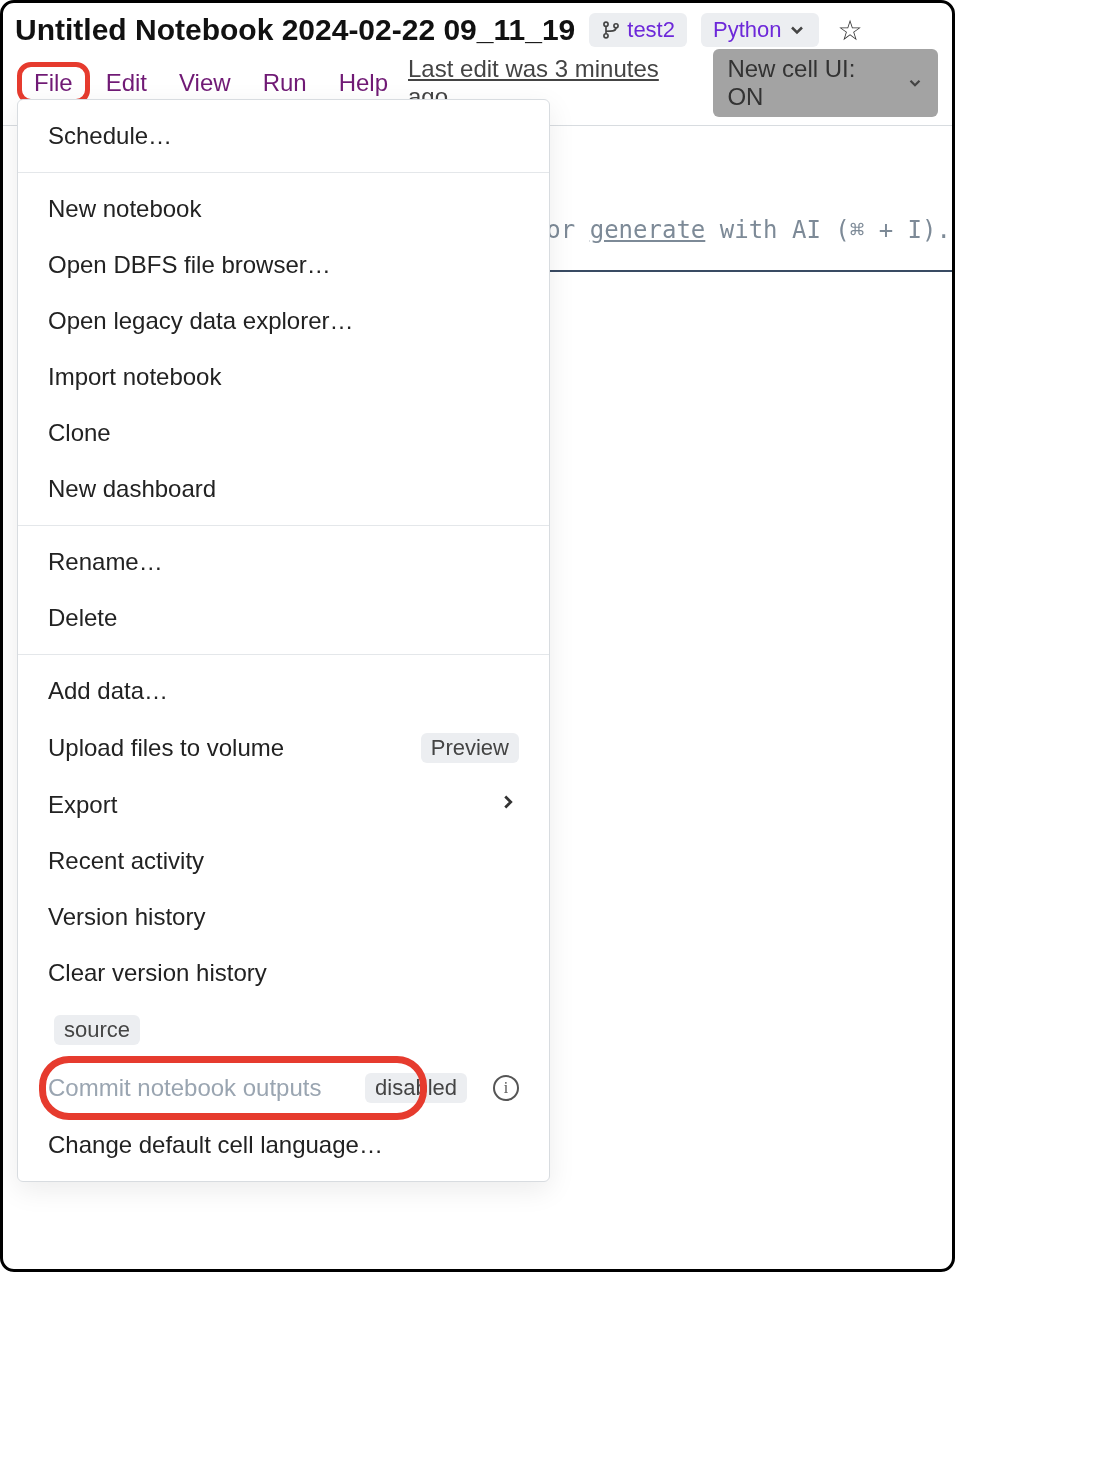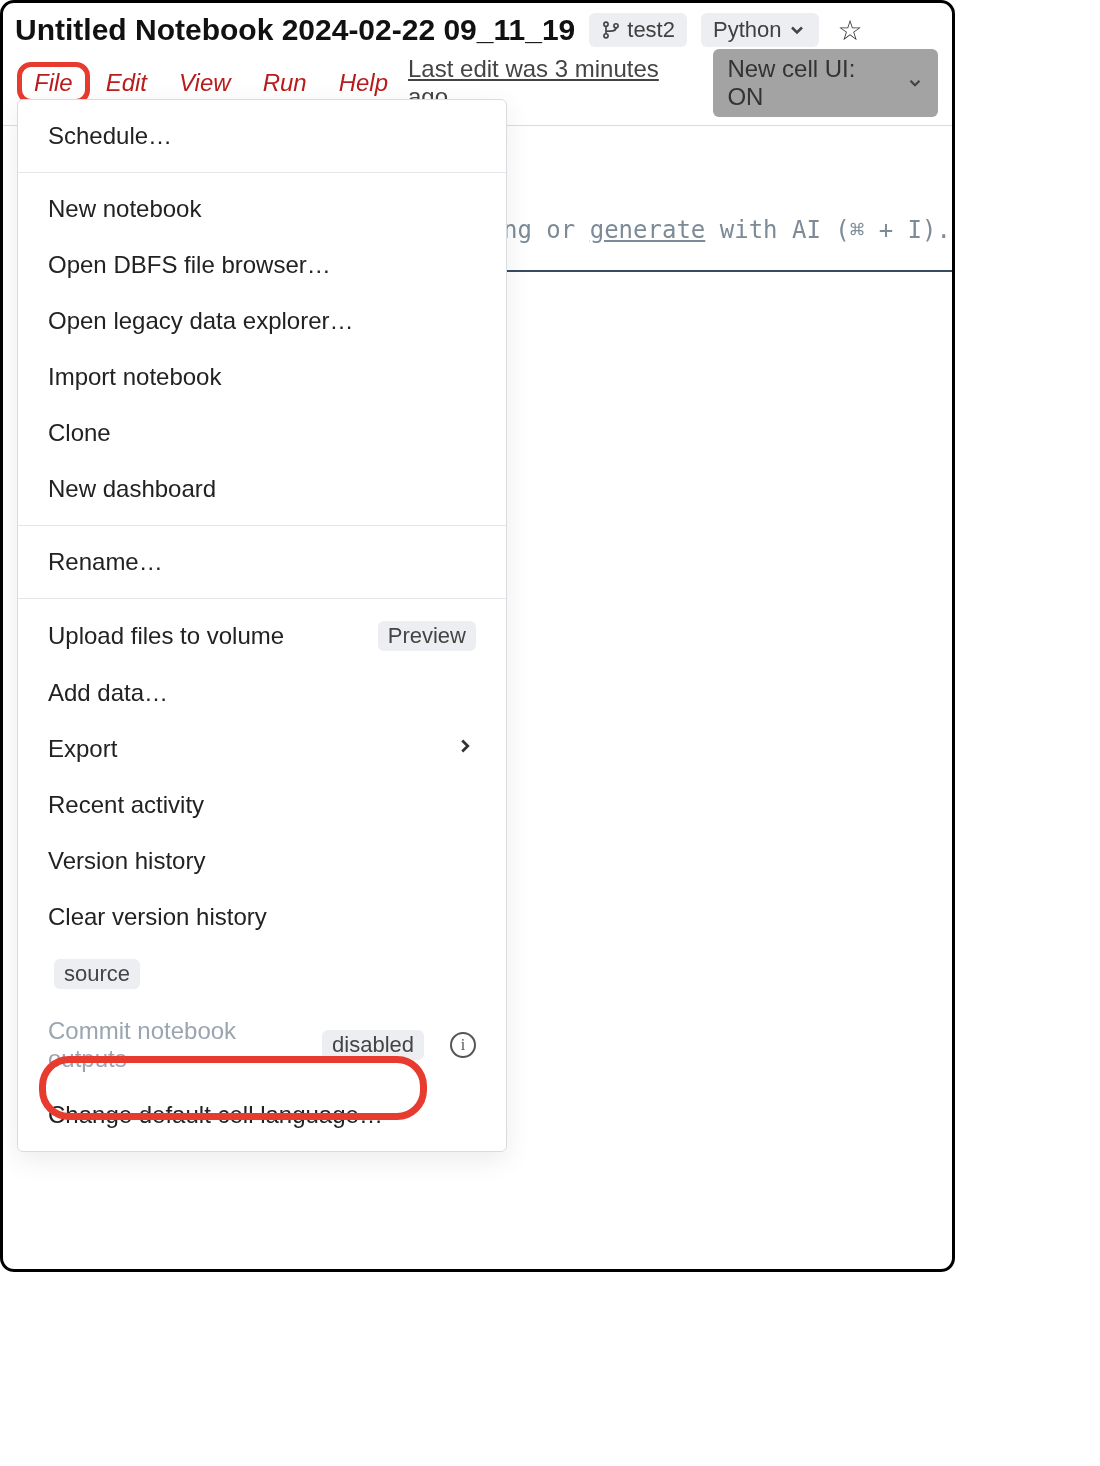--- a/index.html
+++ b/index.html
@@ -26,21 +26,21 @@
     font-weight: 700;
     color: #111;
     flex: 0 0 auto;
     white-space: nowrap;
   }
   .pill {
     background: #eceef1;
     border-radius: 6px;
     padding: 4px 12px;
     font-size: 22px;
-    color: #404040;
+    color: #6d28d9;
     display: inline-flex;
     align-items: center;
     gap: 6px;
     cursor: pointer;
   }
   .pill svg { width: 20px; height: 20px; }
   .star {
     font-size: 28px;
     color: #333;
     margin-left: 4px;
@@ -55,25 +55,24 @@
     border-bottom: 1px solid #d8dce0;
     gap: 4px;
   }
   .menubar {
     display: flex;
     align-items: center;
     gap: 0;
   }
   .menuitem {
     font-size: 24px;
-    color: #b91c1c;
+    color: #701a75;
     padding: 6px 16px;
     cursor: pointer;
     border-radius: 6px;
-    font-style: italic;
   }
   .menuitem.active {
     border: 5px solid #e63b2e;
     border-radius: 14px;
     padding: 2px 12px;
   }
   .lastedit {
     font-size: 24px;
     color: #444;
     text-decoration: underline;
@@ -117,21 +116,21 @@
     padding-bottom: 26px;
     width: 100%;
   }
   .cell-hint .underline { text-decoration: underline; }
 
   
   .dropdown {
     position: absolute;
     left: 14px;
     top: 96px;
-    width: 490px;
+    width: 533px;
     background: #fff;
     border: 1px solid #d8dce0;
     border-radius: 6px;
     box-shadow: 0 8px 28px rgba(0,0,0,0.08);
     z-index: 10;
   }
   .dd-section {
     border-bottom: 1px solid #e4e7ea;
     padding: 8px 0;
   }
@@ -239,27 +238,28 @@
   <div class="dd-section">
     <div class="dd-item">New notebook</div>
     <div class="dd-item">Open DBFS file browser…</div>
     <div class="dd-item">Open legacy data explorer…</div>
     <div class="dd-item">Import notebook</div>
     <div class="dd-item">Clone</div>
     <div class="dd-item">New dashboard</div>
   </div>
   <div class="dd-section">
     <div class="dd-item">Rename…</div>
-  </div>
-  <div class="dd-section">
+    <div class="dd-item">Delete</div>
+  </div>
+  <div class="dd-section">
+    <div class="dd-item">Add data…</div>
     <div class="dd-item">
       <span>Upload files to volume</span>
       <span class="badge">Preview</span>
     </div>
-    <div class="dd-item">Add data…</div>
     <div class="dd-item">
       <span>Export</span>
       <span class="chevron">
         <svg viewBox="0 0 24 24" width="22" height="22" fill="none" stroke="#333" stroke-width="3">
             <path d="M9 6l6 6-6 6"></path>
           </svg>
       </span>
     </div>
     <div class="dd-item">Recent activity</div>
     <div class="dd-item">Version history</div>

